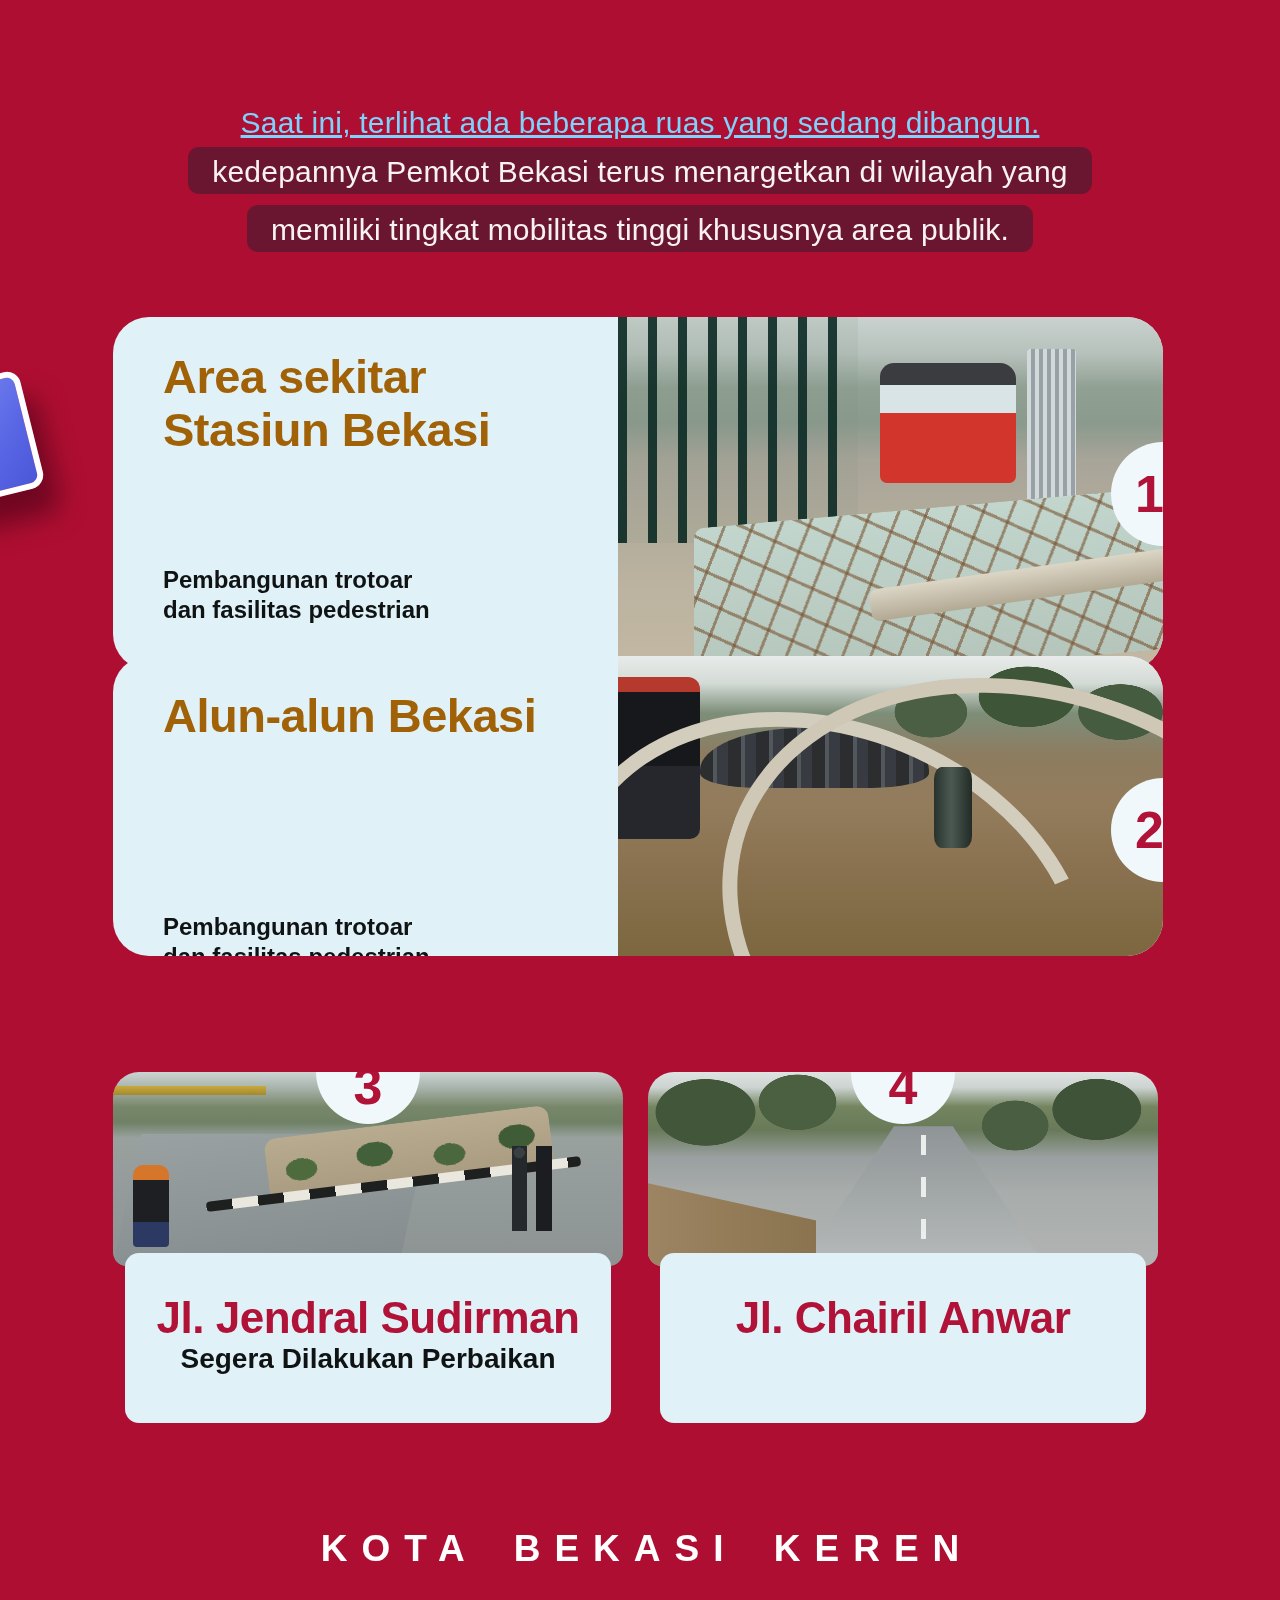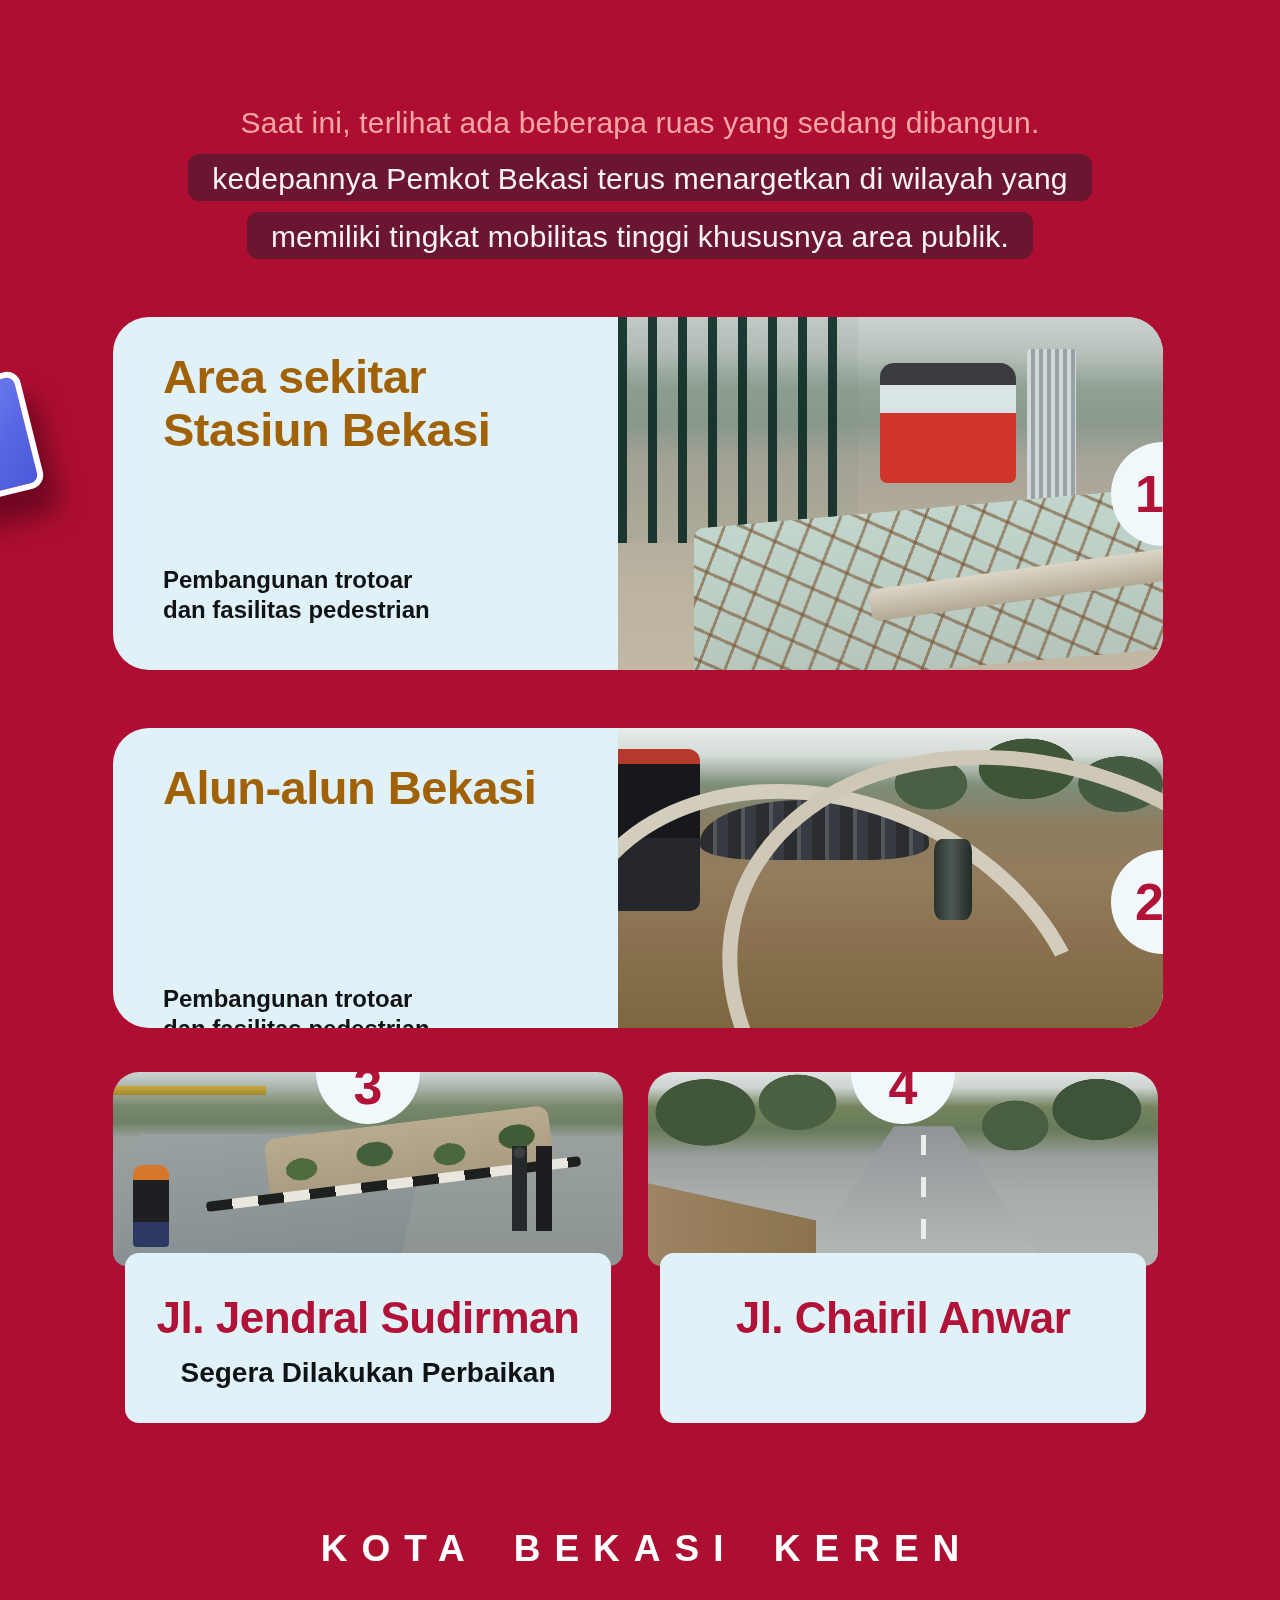--- a/index.html
+++ b/index.html
@@ -1,54 +1,54 @@
 <!DOCTYPE html>
 <html><head>
 <meta charset="utf-8">
 <style>
   html,body{margin:0;padding:0;}
   body{width:1280px;height:1600px;background:#AE0E31;font-family:"Liberation Sans","DejaVu Sans",sans-serif;overflow:hidden;position:relative;}
   .poster{position:absolute;inset:0;overflow:hidden;}
 
   
   .header{position:absolute;top:108px;left:0;right:0;text-align:center;line-height:1;}
-  .header-line1{display:block;color:#fca5a5;font-size:30px;font-weight:400;letter-spacing:.2px;margin-bottom:16px;}
+  .header-line1{display:block;color:#7dd3fc;font-size:30px;font-weight:400;letter-spacing:.2px;margin-bottom:9px;text-decoration:underline;}
   .pill-row{display:block;margin-bottom:11px;}
   .pill{display:inline-block;background:#6A1630;color:#F8F2F4;font-size:30px;font-weight:400;padding:10px 24px 7px;border-radius:11px;letter-spacing:.2px;}
 
   
   .sticker{position:absolute;left:-57px;top:378px;width:78px;height:108px;border-radius:14px;
     background:linear-gradient(135deg,#7d8cf2 0%,#5a68e6 60%,#4a57d8 100%);
     border:6px solid #FFFFFF;transform:rotate(-14deg);
     box-shadow:10px 28px 26px rgba(60,0,20,.55);}
 
   
   .feature-card{position:absolute;left:113px;width:1050px;background:#E0F1F7;border-radius:36px;overflow:hidden;}
   .card-1{top:317px;height:353px;}
-  .card-2{top:728px;height:300px;}
+  .card-2{top:656px;height:300px;}
   .feature-card .photo{position:absolute;top:0;right:0;bottom:0;left:505px;overflow:hidden;}
   .feature-title{position:absolute;left:50px;top:34px;width:430px;font-size:47px;font-weight:bold;color:#a16207;line-height:1.12;letter-spacing:-.5px;white-space:pre-line;}
   .feature-subtitle{position:absolute;left:50px;top:248px;width:440px;font-size:24px;font-weight:bold;color:#101314;line-height:1.27;white-space:pre-line;}
   .card-2 .feature-subtitle{top:256px;}
   .badge-right{position:absolute;right:-52px;width:104px;height:104px;border-radius:50%;background:#F0F8FB;
     display:flex;align-items:center;justify-content:flex-start;padding-left:24px;box-sizing:border-box;}
   .card-1 .badge-right{top:125px;}
   .card-2 .badge-right{top:122px;}
   .badge-number{font-size:52px;font-weight:bold;color:#B11237;}
 
   
   .small-card{position:absolute;top:1072px;width:510px;height:351px;}
   .card-3{left:113px;}
   .card-4{left:648px;}
   .small-card .photo{position:absolute;left:0;right:0;top:0;height:194px;border-radius:26px 26px 14px 14px;overflow:hidden;}
   .badge-top{position:absolute;top:-52px;left:50%;transform:translateX(-50%);width:104px;height:104px;border-radius:50%;background:#F0F8FB;
     display:flex;align-items:flex-end;justify-content:center;padding-bottom:8px;box-sizing:border-box;z-index:5;}
   .small-panel{position:absolute;left:12px;right:12px;top:181px;bottom:0;background:#E0F1F7;border-radius:14px;text-align:center;}
   .small-title{margin-top:40px;font-size:44px;font-weight:bold;color:#B11237;letter-spacing:-.5px;}
-  .small-subtitle{margin-top:14px;font-size:28px;font-weight:bold;color:#101314;}
+  .small-subtitle{font-size:28px;font-weight:bold;color:#101314;}
 
   
   .footer{position:absolute;top:1528px;left:0;right:0;text-align:center;color:#FFFFFF;font-size:37px;font-weight:600;letter-spacing:14px;word-spacing:12px;text-indent:14px;}
 
   
   .ph{position:absolute;}
   
   .photo-1{background:linear-gradient(180deg,#c9d2cf 0%,#b7c2bc 10%,#90a093 20%,#8a9a8d 30%,#a7a498 40%,#b3ac9c 58%,#bcb3a0 78%,#c2b8a3 100%);}
   .p1-fence{left:0;top:0;width:44%;height:64%;background:repeating-linear-gradient(90deg,rgba(14,44,38,.92) 0 9px,rgba(120,140,125,.12) 9px 30px);}
   .p1-van{left:48%;top:13%;width:25%;height:34%;border-radius:14px 16px 7px 7px;

